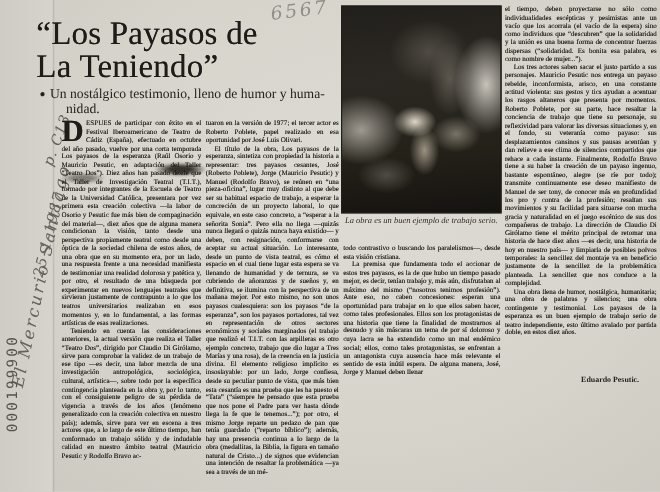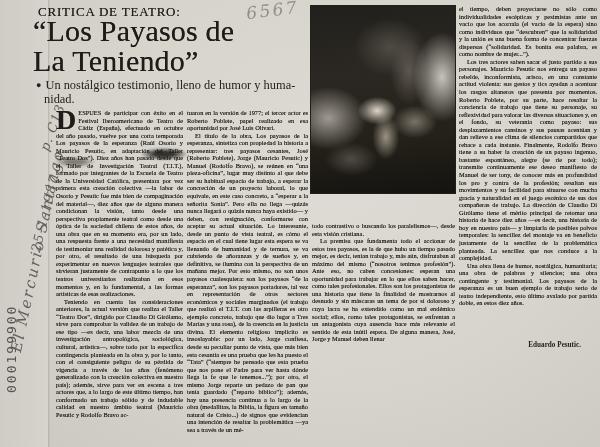--- a/index.html
+++ b/index.html
@@ -52,21 +52,21 @@
     position:absolute; left:33px; top:16px; width:285px;
     font-size:30px; line-height:30px; color:#1d1c18;
     text-shadow:0 0 0.6px rgba(25,25,20,0.8);
     letter-spacing:0.2px;
   }
   .subtitle {
     position:absolute; left:36px; top:79px; width:278px;
     font-size:12.4px; line-height:13.8px; color:#24231e;
   }
   .subtitle .bullet { font-size:9px; vertical-align:1px; margin-right:4px; }
-  .subtitle .l2 { margin-left:8px; }
+  .subtitle .l2 { margin-left:24px; }
   
   .photo {
     position:absolute; left:310px; top:5px; width:146px; height:189px;
     border:1px solid #201f1b;
     background:
       radial-gradient(ellipse 28px 20px at 46% 56%, rgba(232,224,208,0.95), rgba(232,224,208,0) 70%),
       radial-gradient(ellipse 18px 30px at 52% 70%, rgba(205,195,175,0.7), rgba(205,195,175,0) 75%),
       radial-gradient(ellipse 40px 62px at 91% 38%, rgba(216,212,203,0.9), rgba(216,212,203,0) 72%),
       radial-gradient(ellipse 30px 22px at 72% 62%, rgba(190,182,165,0.55), rgba(190,182,165,0) 75%),
       radial-gradient(ellipse 55px 45px at 12% 60%, rgba(188,183,173,0.8), rgba(188,183,173,0) 70%),
@@ -115,33 +115,33 @@
 
   <div class="margin-strip"></div>
   <div class="clip-edge"></div>
 
   <div class="hand ann-source">El Mercurio Santiago</div>
   <div class="hand ann-date">25-1-1987</div>
   <div class="hand ann-page">p. C13</div>
   <div class="hand ann-code">6567</div>
   <div class="stamp">000199900</div>
 
-  <div class="kicker">CRITICA DE TEATRO:</div>
 
   <div class="headline">
     <div>“Los Payasos de</div>
     <div>La Teniendo”</div>
   </div>
 
   <div class="subtitle">
     <div><span class="bullet">●</span><span>Un nostálgico testimonio, lleno de humor y huma-</span></div>
     <div class="l2">nidad.</div>
   </div>
 
   <div class="photo"></div>
+  <div class="caption">La obra es un buen ejemplo de trabajo serio.</div>
 
   <div class="colbody col1">
     <span class="dropcap">D</span>
     <div>
         <p class="para">ESPUES de participar con éxito en el Festival Iberoamericano de Teatro de Cádiz (España), efectuado en octubre del año pasado, vuelve por una corta temporada Los payasos de la esperanza (Raúl Osorio y Mauricio Pesutic, en adaptación del Taller “Teatro Dos”). Diez años han pasado desde que el Taller de Investigación Teatral (T.I.T.), formado por integrantes de la Escuela de Teatro de la Universidad Católica, presentara por vez primera esta creación colectiva —la labor de Osorio y Pesutic fue más bien de compaginación del material—, diez años que de alguna manera condicionan la visión, tanto desde una perspectiva propiamente teatral como desde una óptica de la sociedad chilena de estos años, de una obra que en su momento era, por un lado, una respuesta frente a una necesidad manifiesta de testimoniar una realidad dolorosa y patética y, por otro, el resultado de una búsqueda por experimentar en nuevos lenguajes teatrales que sirvieran justamente de contrapunto a lo que los teatros universitarios realizaban en esos momentos y, en lo fundamental, a las formas artísticas de esas realizaciones.</p>
         <p class="para">Teniendo en cuenta las consideraciones anteriores, la actual versión que realiza el Taller “Teatro Dos”, dirigido por Claudio Di Girólamo, sirve para comprobar la validez de un trabajo de ese tipo —es decir, una labor mezcla de una investigación antropológica, sociológica, cultural, artística—, sobre todo por la específica contingencia planteada en la obra y, por lo tanto, con el consiguiente peligro de su pérdida de vigencia a través de los años (fenómeno generalizado con la creación colectiva en nuestro país); además, sirve para ver en escena a tres actores que, a lo largo de este último tiempo, han conformado un trabajo sólido y de indudable calidad en nuestro ámbito teatral (Mauricio Pesutic y Rodolfo Bravo ac-</p>
       </div>
   </div>
 
   <div class="colbody col2">

